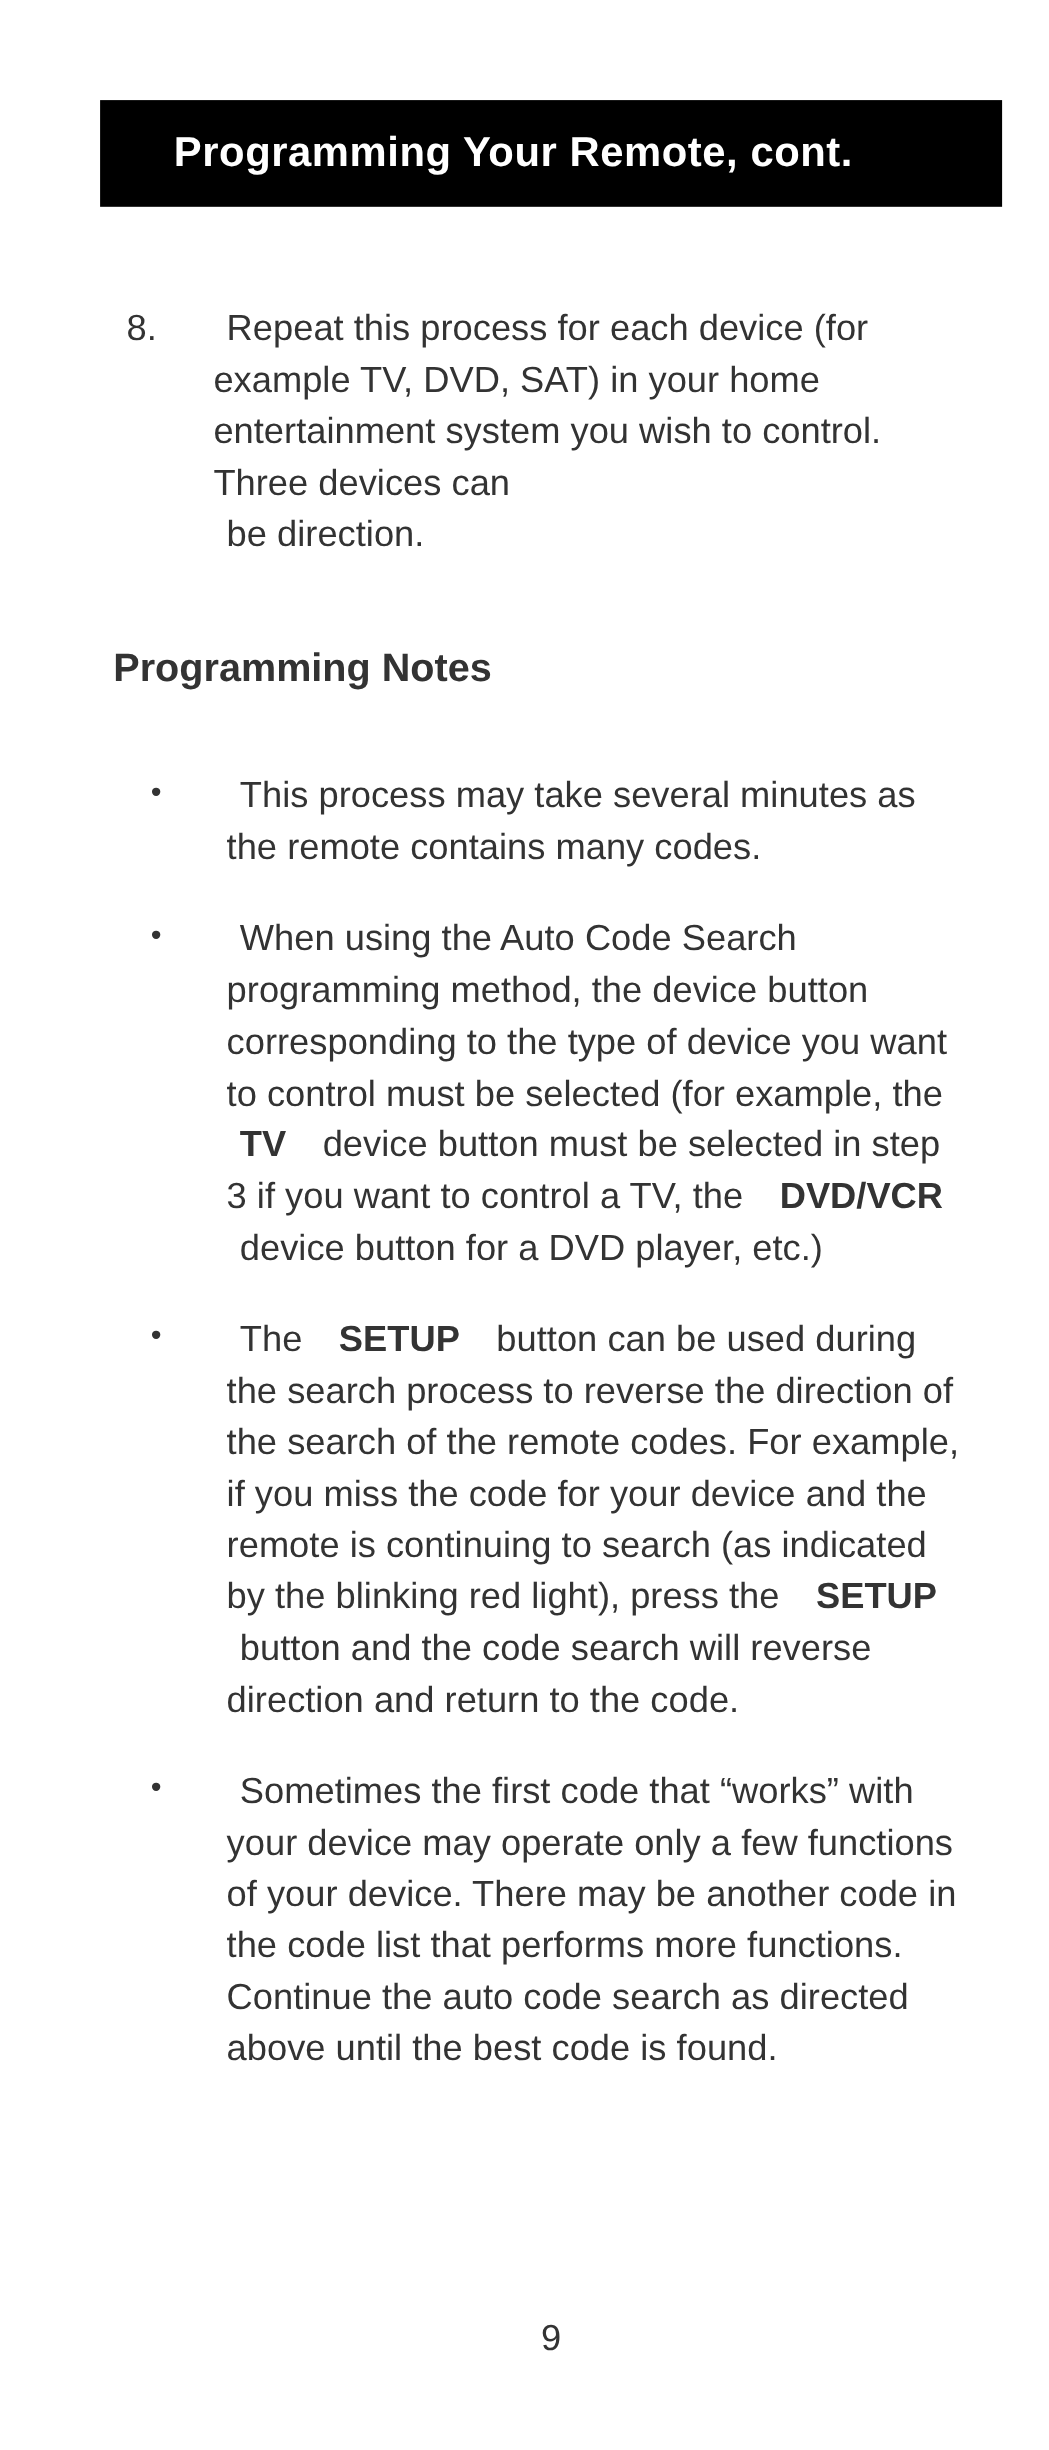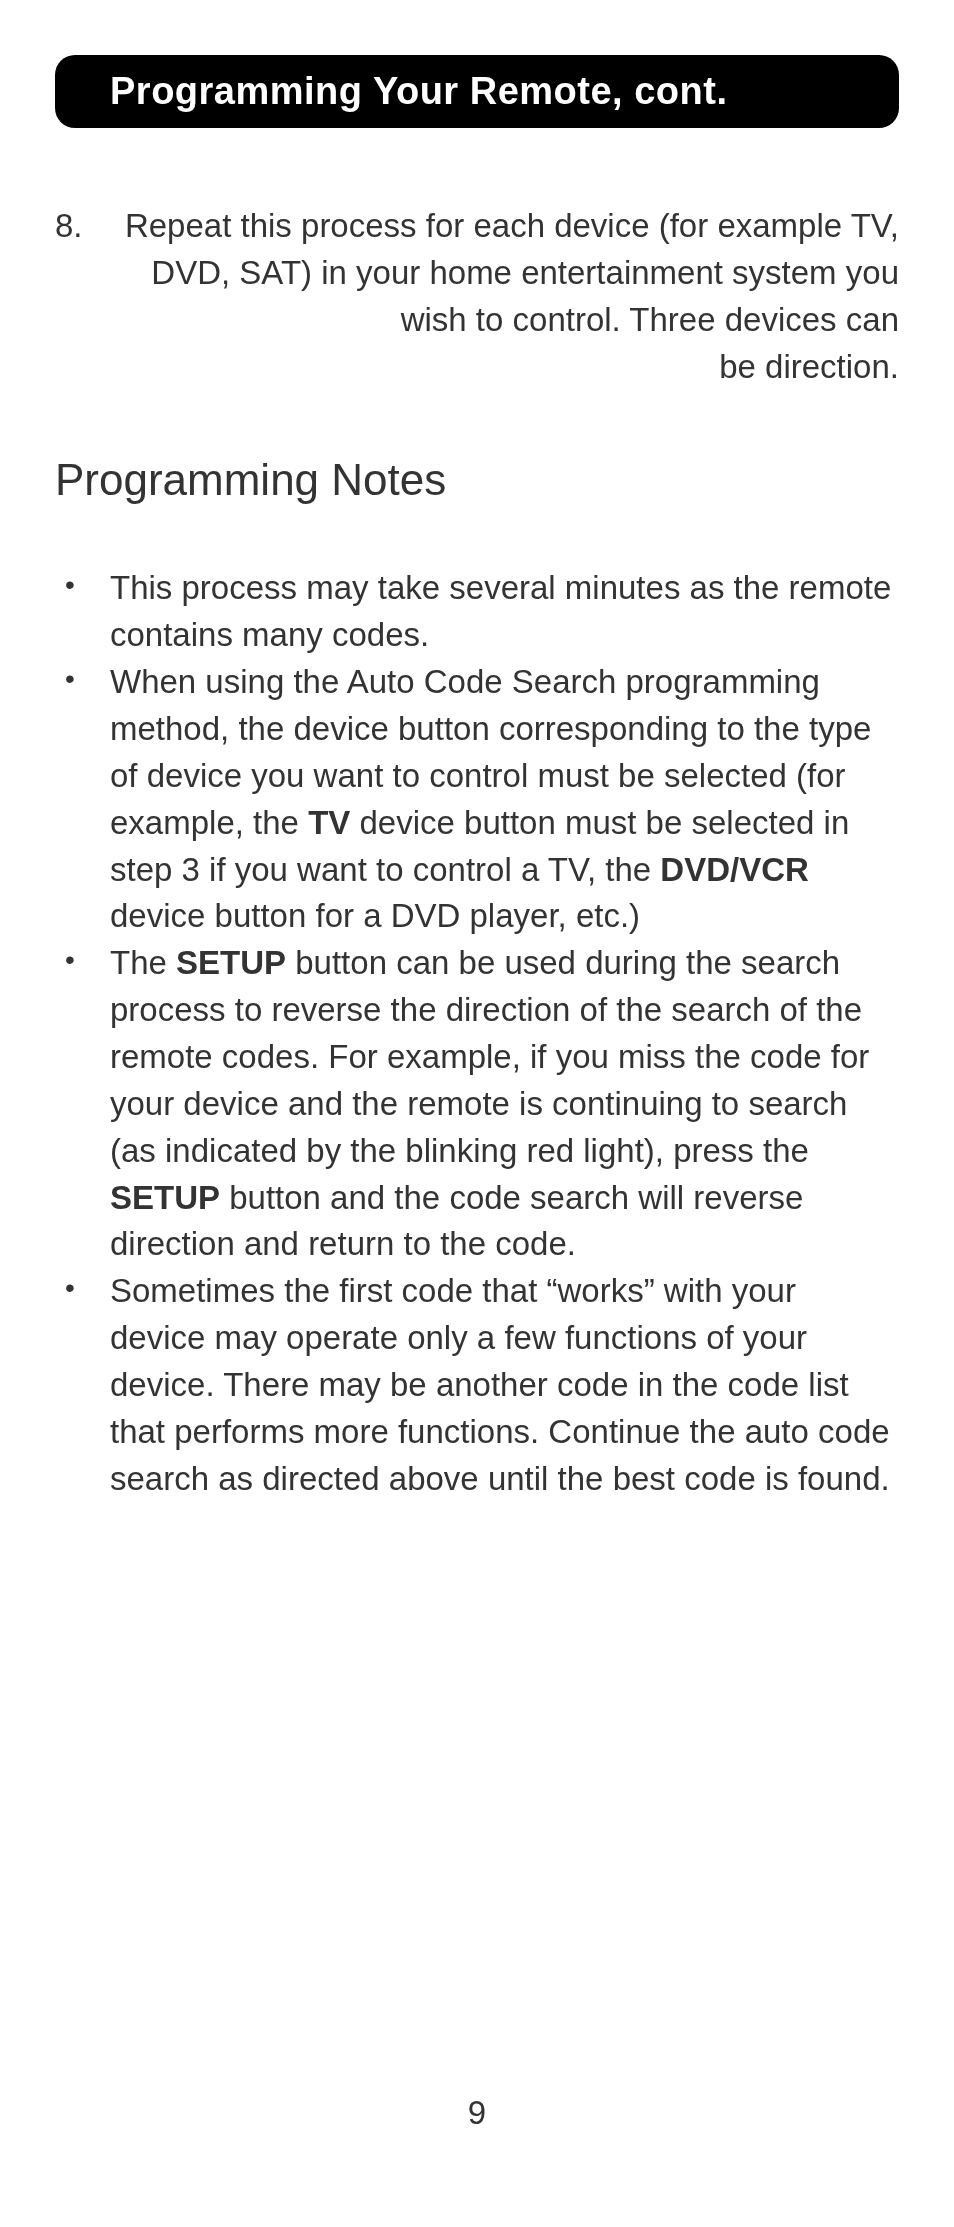--- a/index.html
+++ b/index.html
@@ -1,19 +1,18 @@
 <!DOCTYPE html>
 <html><head>
   <meta charset="utf-8">
   <style>
     * {
-      margin: 0;
+      margin: 12px;
       padding: 0;
       box-sizing: border-box;
-      border-radius: 20px;
     }
     body {
       font-family: -apple-system, BlinkMacSystemFont, "Segoe UI", Helvetica, Arial, sans-serif;
       background: #ffffff;
       width: 954px;
       height: 2227px;
       position: relative;
       padding: 55px 55px 0 55px;
     }
     .header-bar {
@@ -36,25 +35,24 @@
       margin-bottom: 65px;
       font-size: 33px;
       line-height: 1.42;
     }
     .numbered-item .number {
       width: 55px;
       flex-shrink: 0;
     }
     .numbered-item .item-text {
       flex: 1;
-      text-align: right;
     }
     .section-title {
-      font-size: 44px;
-      font-weight: 400;
+      font-size: 36px;
+      font-weight: 700;
       margin-bottom: 60px;
     }
     .bullet-list {
       list-style: none;
       padding: 0;
     }
     .bullet-item {
       display: flex;
       font-size: 33px;
       line-height: 1.42;

